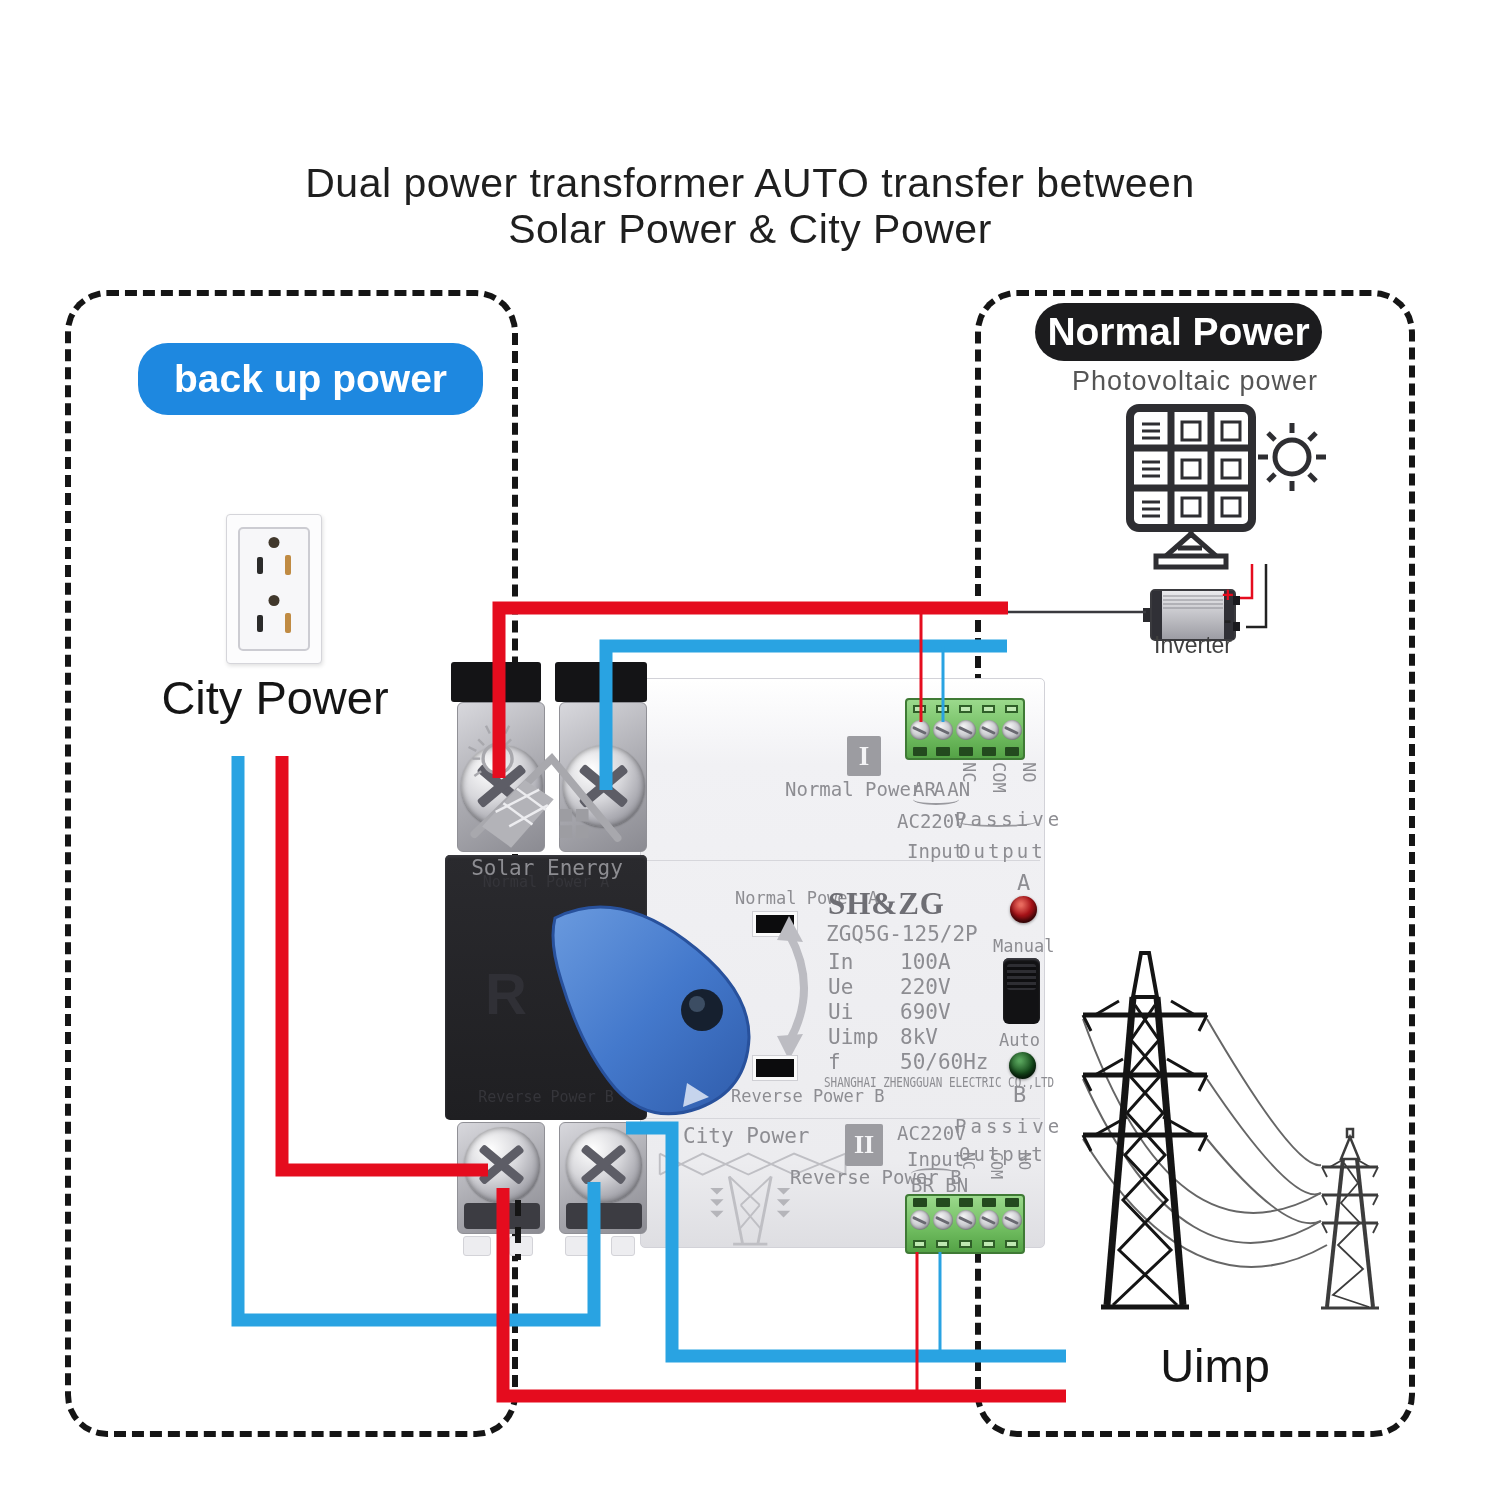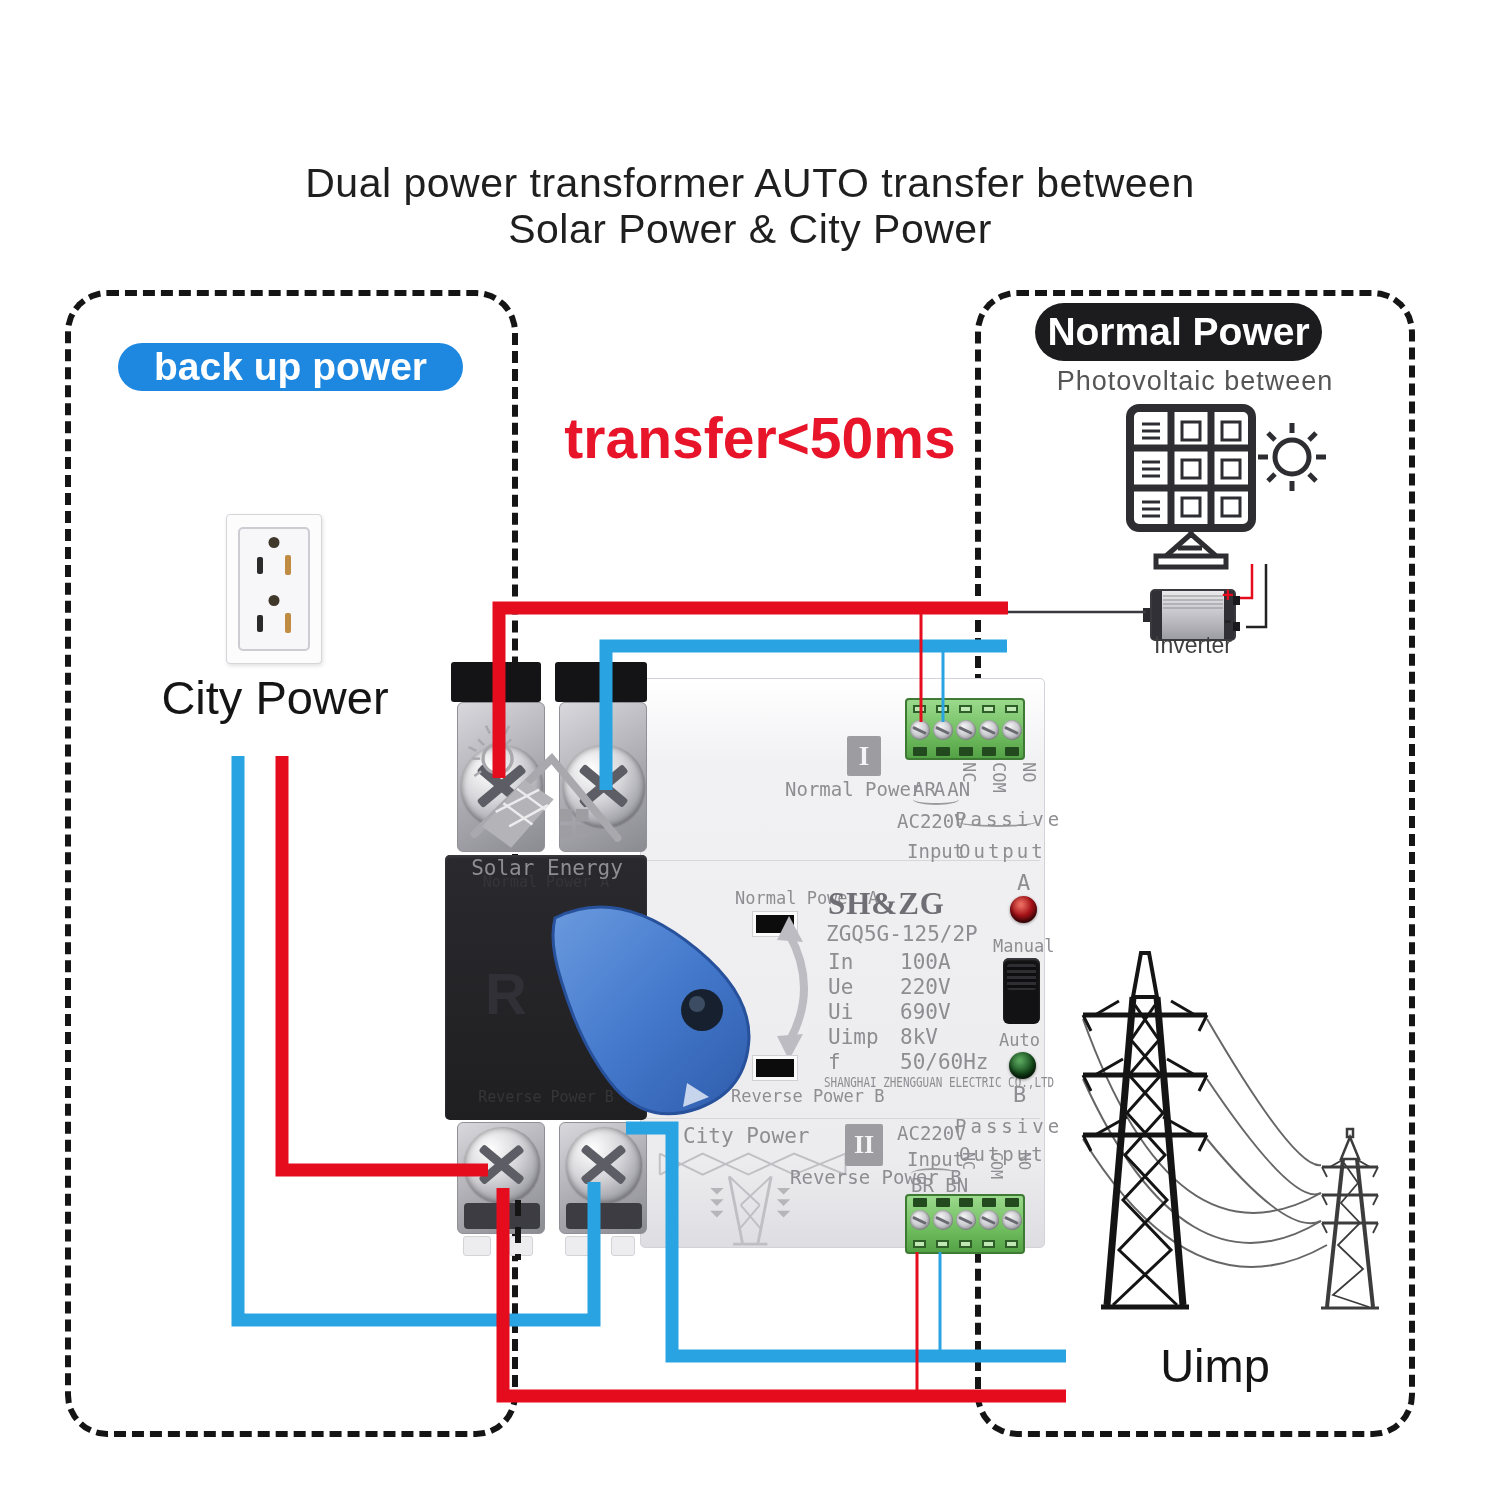--- a/index.html
+++ b/index.html
@@ -76,24 +76,23 @@
   svg{display:block;}
   #wires{position:absolute;left:0;top:0;z-index:9;pointer-events:none;}
 </style>
 </head>
 <body>
 
 <div class="canvas">
 
   <div class="abs ctr sub" style="top:160px;">Dual power transformer AUTO transfer between</div>
   <div class="abs ctr sub" style="top:206px;">Solar Power &amp; City Power</div>
-  <div class="abs ctr transfer" style="left:540px;top:405px;width:440px;">transfer&lt;50ms</div>
 
   <div class="abs dash-box" style="left:65px;top:290px;width:453px;height:1147px;"></div>
-  <div class="abs pill pill-blue" style="left:118px;top:343px;width:345px;height:48px;">
+  <div class="abs pill pill-blue" style="left:138px;top:343px;width:345px;height:72px;">
     <span>back up power</span>
   </div>
 
   <div class="abs outlet" style="left:226px;top:514px;width:96px;height:150px;">
     <div class="outlet-face">
       <div class="socket" style="top:6px;">
         <div class="ground"></div>
         <div class="slot-l"></div>
         <div class="slot-r"></div>
       </div>
@@ -103,21 +102,21 @@
         <div class="slot-r"></div>
       </div>
     </div>
   </div>
   <div class="abs ctr big-label" style="left:125px;top:670px;width:300px;">City Power</div>
 
   <div class="abs dash-box" style="left:975px;top:290px;width:440px;height:1147px;"></div>
   <div class="abs pill pill-black" style="left:1035px;top:303px;width:287px;height:58px;">
     <span>Normal Power</span>
   </div>
-  <div class="abs ctr gray-label" style="left:1030px;top:366px;width:330px;font-size:27px;letter-spacing:1px;">Photovoltaic between</div>
+  <div class="abs ctr gray-label" style="left:1030px;top:366px;width:330px;font-size:27px;letter-spacing:1px;">Photovoltaic power</div>
 
   <svg class="abs" style="left:1098px;top:398px;z-index:2;" width="230" height="175" viewBox="0 0 230 175">
     <g stroke="#2e2e32" fill="none">
       <rect x="32" y="10" width="122" height="120" rx="9" stroke-width="8"></rect>
       <line x1="73" y1="12" x2="73" y2="128" stroke-width="7"></line>
       <line x1="113" y1="12" x2="113" y2="128" stroke-width="7"></line>
       <line x1="34" y1="50" x2="152" y2="50" stroke-width="7"></line>
       <line x1="34" y1="90" x2="152" y2="90" stroke-width="7"></line>
       <g stroke-width="3">
         <line x1="44" y1="26" x2="62" y2="26"></line>

